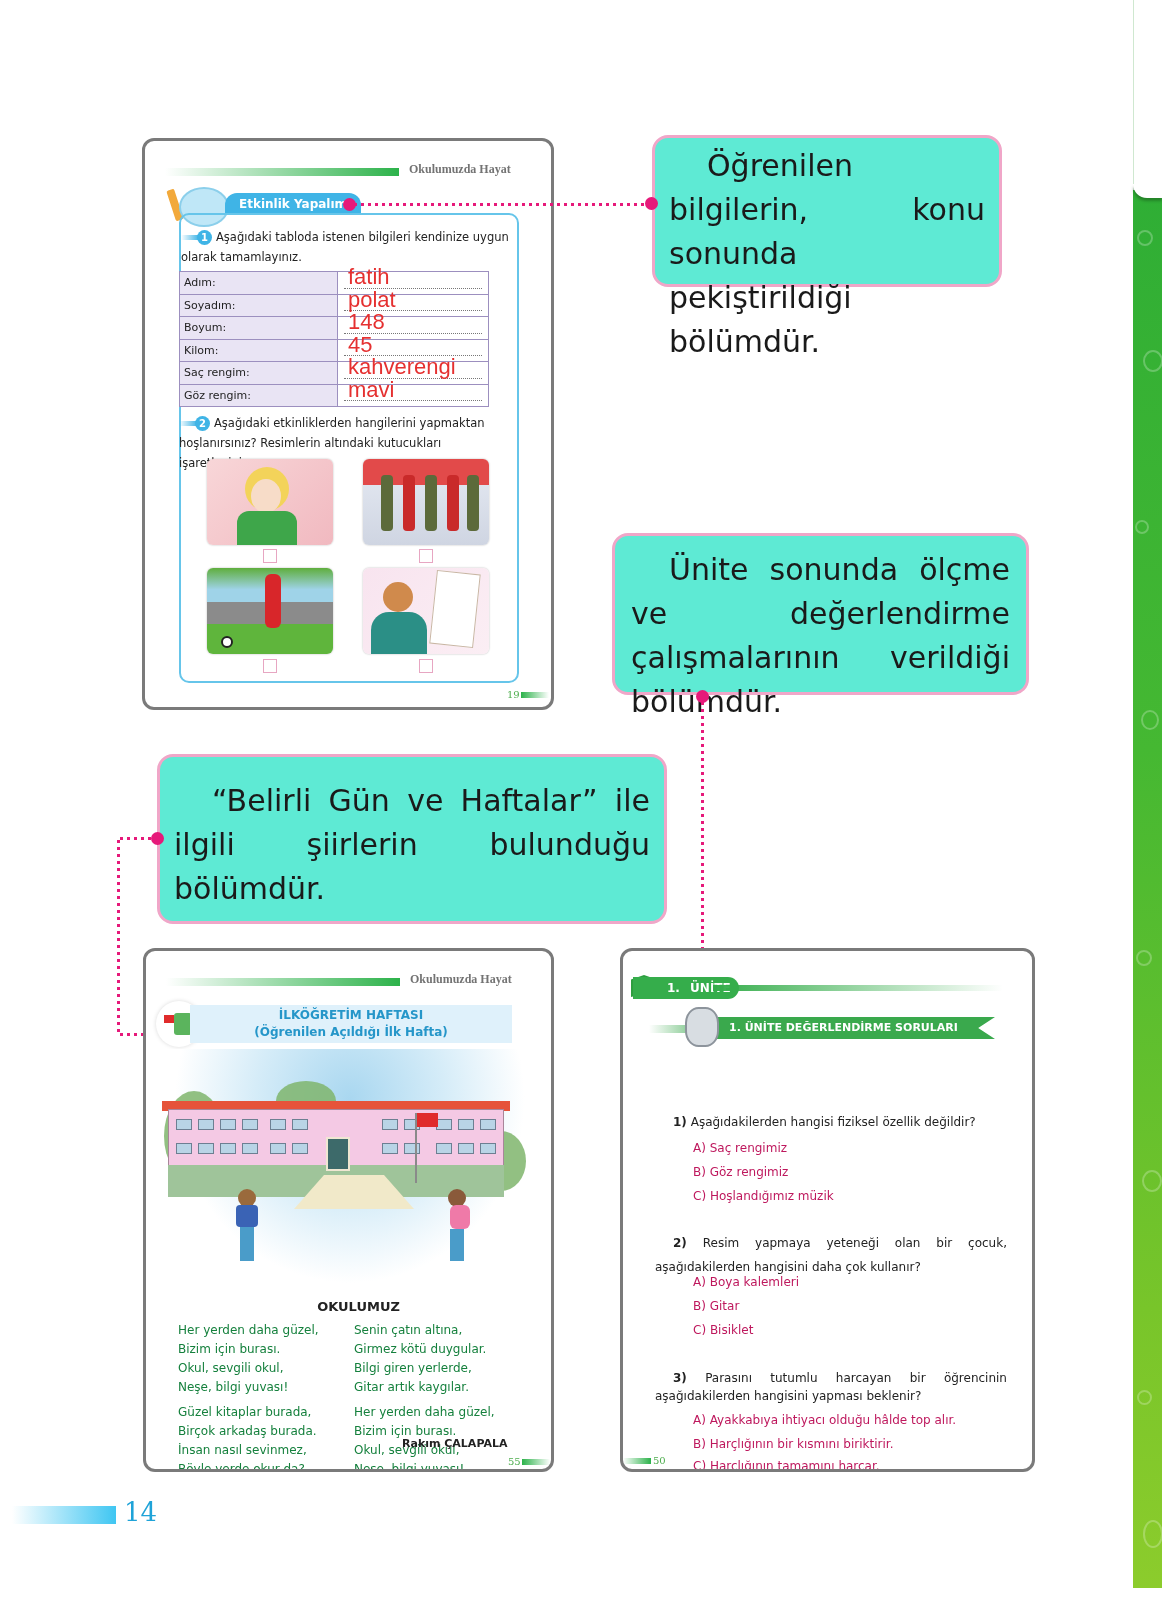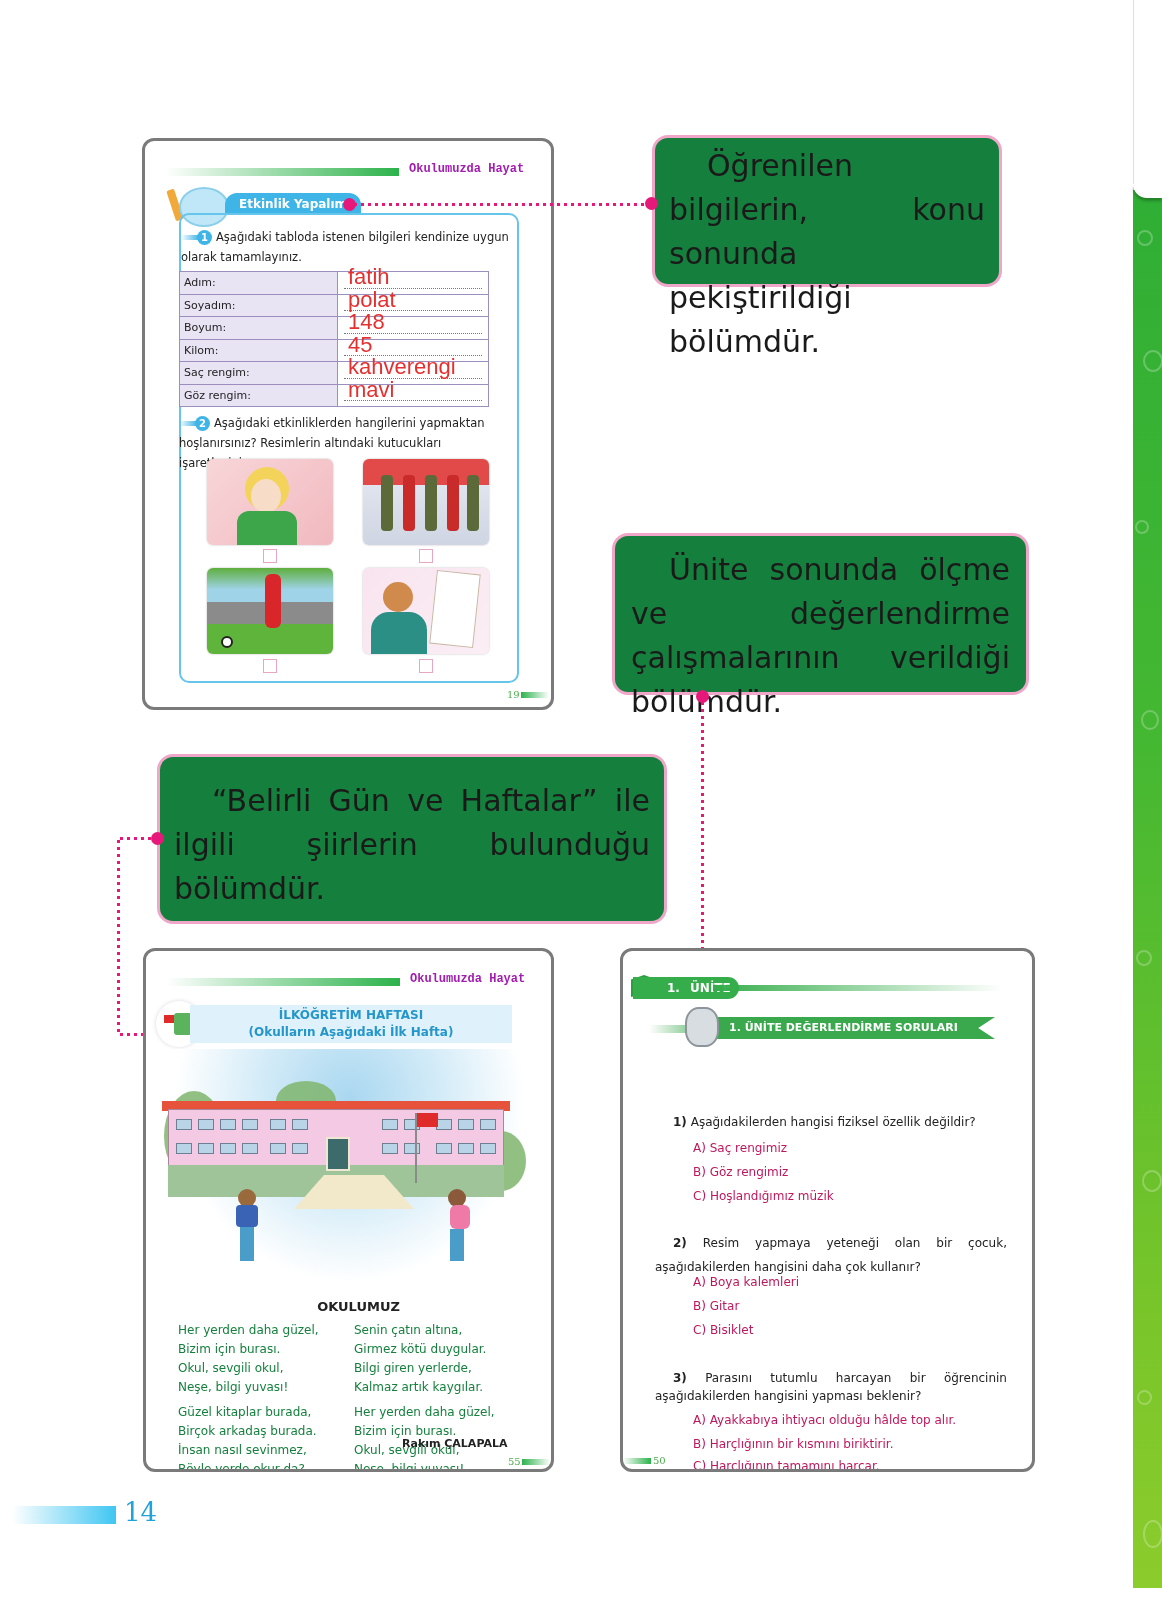--- a/index.html
+++ b/index.html
@@ -10,26 +10,26 @@
   
   .green-strip{left:1133px;top:190px;width:29px;height:1398px;
     background:linear-gradient(180deg,#2fae35 0%,#45b832 40%,#78c52a 80%,#8ccc2c 100%);}
   .green-strip::before{content:"";position:absolute;left:0;top:-6px;width:29px;height:14px;background:#fff;border-radius:0 0 0 30px;box-shadow:0 3px 3px rgba(0,0,0,.25)}
   .strip-top-line{left:1133px;top:0;width:1px;height:190px;background:#cfe8d0}
   .dot-pattern{position:absolute;border-radius:50%;border:2px solid rgba(255,255,255,.25)}
 
   
   .panel{position:absolute;border:3px solid #7a7a7a;border-radius:12px;background:#fff;overflow:hidden}
   .section-bar{position:absolute;height:8px;background:linear-gradient(90deg,rgba(255,255,255,0),#2cb24a)}
-  .section-title{position:absolute;font-family:Liberation Mono, monospace;font-weight:bold;color:#a21caf;font-size:12px}
+  .section-title{position:absolute;font-family:Liberation Serif, serif;font-weight:bold;color:#737373;font-size:12px}
   .page-num{position:absolute;font-family:"DejaVu Serif",serif;font-size:10px;color:#4fae4f}
   .page-num-bar{position:absolute;height:6px;width:28px;background:linear-gradient(90deg,#2cb24a,rgba(44,178,74,0))}
 
   
-  .callout{position:absolute;border:3px solid #f0a6c8;border-radius:16px;background:#15803d;
+  .callout{position:absolute;border:3px solid #f0a6c8;border-radius:16px;background:#5eead4;
     font-family:"DejaVu Sans",sans-serif;font-size:30px;line-height:44px;color:#1a1a1a;padding:10px 14px;text-align:justify}
   .callout p{text-indent:38px}
   .pink-dot{position:absolute;width:13px;height:13px;border-radius:50%;background:#e6197a}
   .dot-h{position:absolute;height:3px;background-image:radial-gradient(circle,#e6197a 1.5px,transparent 1.7px);background-size:7px 3px;background-repeat:repeat-x}
   .dot-v{position:absolute;width:3px;background-image:radial-gradient(circle,#e6197a 1.5px,transparent 1.7px);background-size:3px 7px;background-repeat:repeat-y}
 
   
   .etk-header{position:absolute;left:80px;top:52px;height:22px;padding:0 14px;border-radius:12px 12px 0 0;background:#3fb4e6;color:#fff;font-size:12px;font-weight:bold;line-height:22px}
   .etk-box{position:absolute;left:34px;top:72px;width:340px;height:470px;border:2px solid #66c5ea;border-radius:10px}
   .cloud{position:absolute;left:34px;top:46px;width:50px;height:40px;background:#bfe7f7;border-radius:50%;border:2px solid #8bcfeb}
@@ -218,21 +218,21 @@
 <div class="panel" style="left:143px;top:948px;width:411px;height:524px">
   <div class="section-bar" style="left:20px;top:27px;width:234px"></div>
   <div class="section-title" style="left:264px;top:21px">Okulumuzda Hayat</div>
 
   <div class="ilk-icon">
     <div style="position:absolute;left:8px;top:14px;width:10px;height:8px;background:#e02b2b"></div>
     <div style="position:absolute;left:18px;top:12px;width:18px;height:22px;background:#5bb45d;border-radius:3px"></div>
   </div>
   <div class="ilk-banner">
     <div>İLKÖĞRETİM HAFTASI</div>
-    <div>(Okulların Aşağıdaki İlk Hafta)</div>
+    <div>(Öğrenilen Açıldığı İlk Hafta)</div>
   </div>
 
   <div class="school-scene"></div>
   <div class="tree" style="left:18px;top:140px;width:60px;height:90px"></div>
   <div class="tree" style="left:130px;top:130px;width:60px;height:40px"></div>
   <div class="tree" style="left:330px;top:180px;width:50px;height:60px"></div>
   <div class="roof"></div>
   <div class="building"></div>
   <div class="building-base"></div>
   <div class="win" style="left:30px;top:168px"></div>
@@ -286,21 +286,21 @@
       <div>Birçok arkadaş burada.</div>
       <div>İnsan nasıl sevinmez,</div>
       <div>Böyle yerde okur da?</div>
     </div>
   </div>
   <div class="poem-col" style="left:208px;top:370px">
     <div class="stanza">
       <div>Senin çatın altına,</div>
       <div>Girmez kötü duygular.</div>
       <div>Bilgi giren yerlerde,</div>
-      <div>Kalmaz artık kaygılar.</div>
+      <div>Gitar artık kaygılar.</div>
     </div>
     <div class="stanza">
       <div>Her yerden daha güzel,</div>
       <div>Bizim için burası.</div>
       <div>Okul, sevgili okul,</div>
       <div>Neşe, bilgi yuvası!</div>
     </div>
   </div>
   <div class="poet" style="left:256px;top:486px">Rakım ÇALAPALA</div>
 

